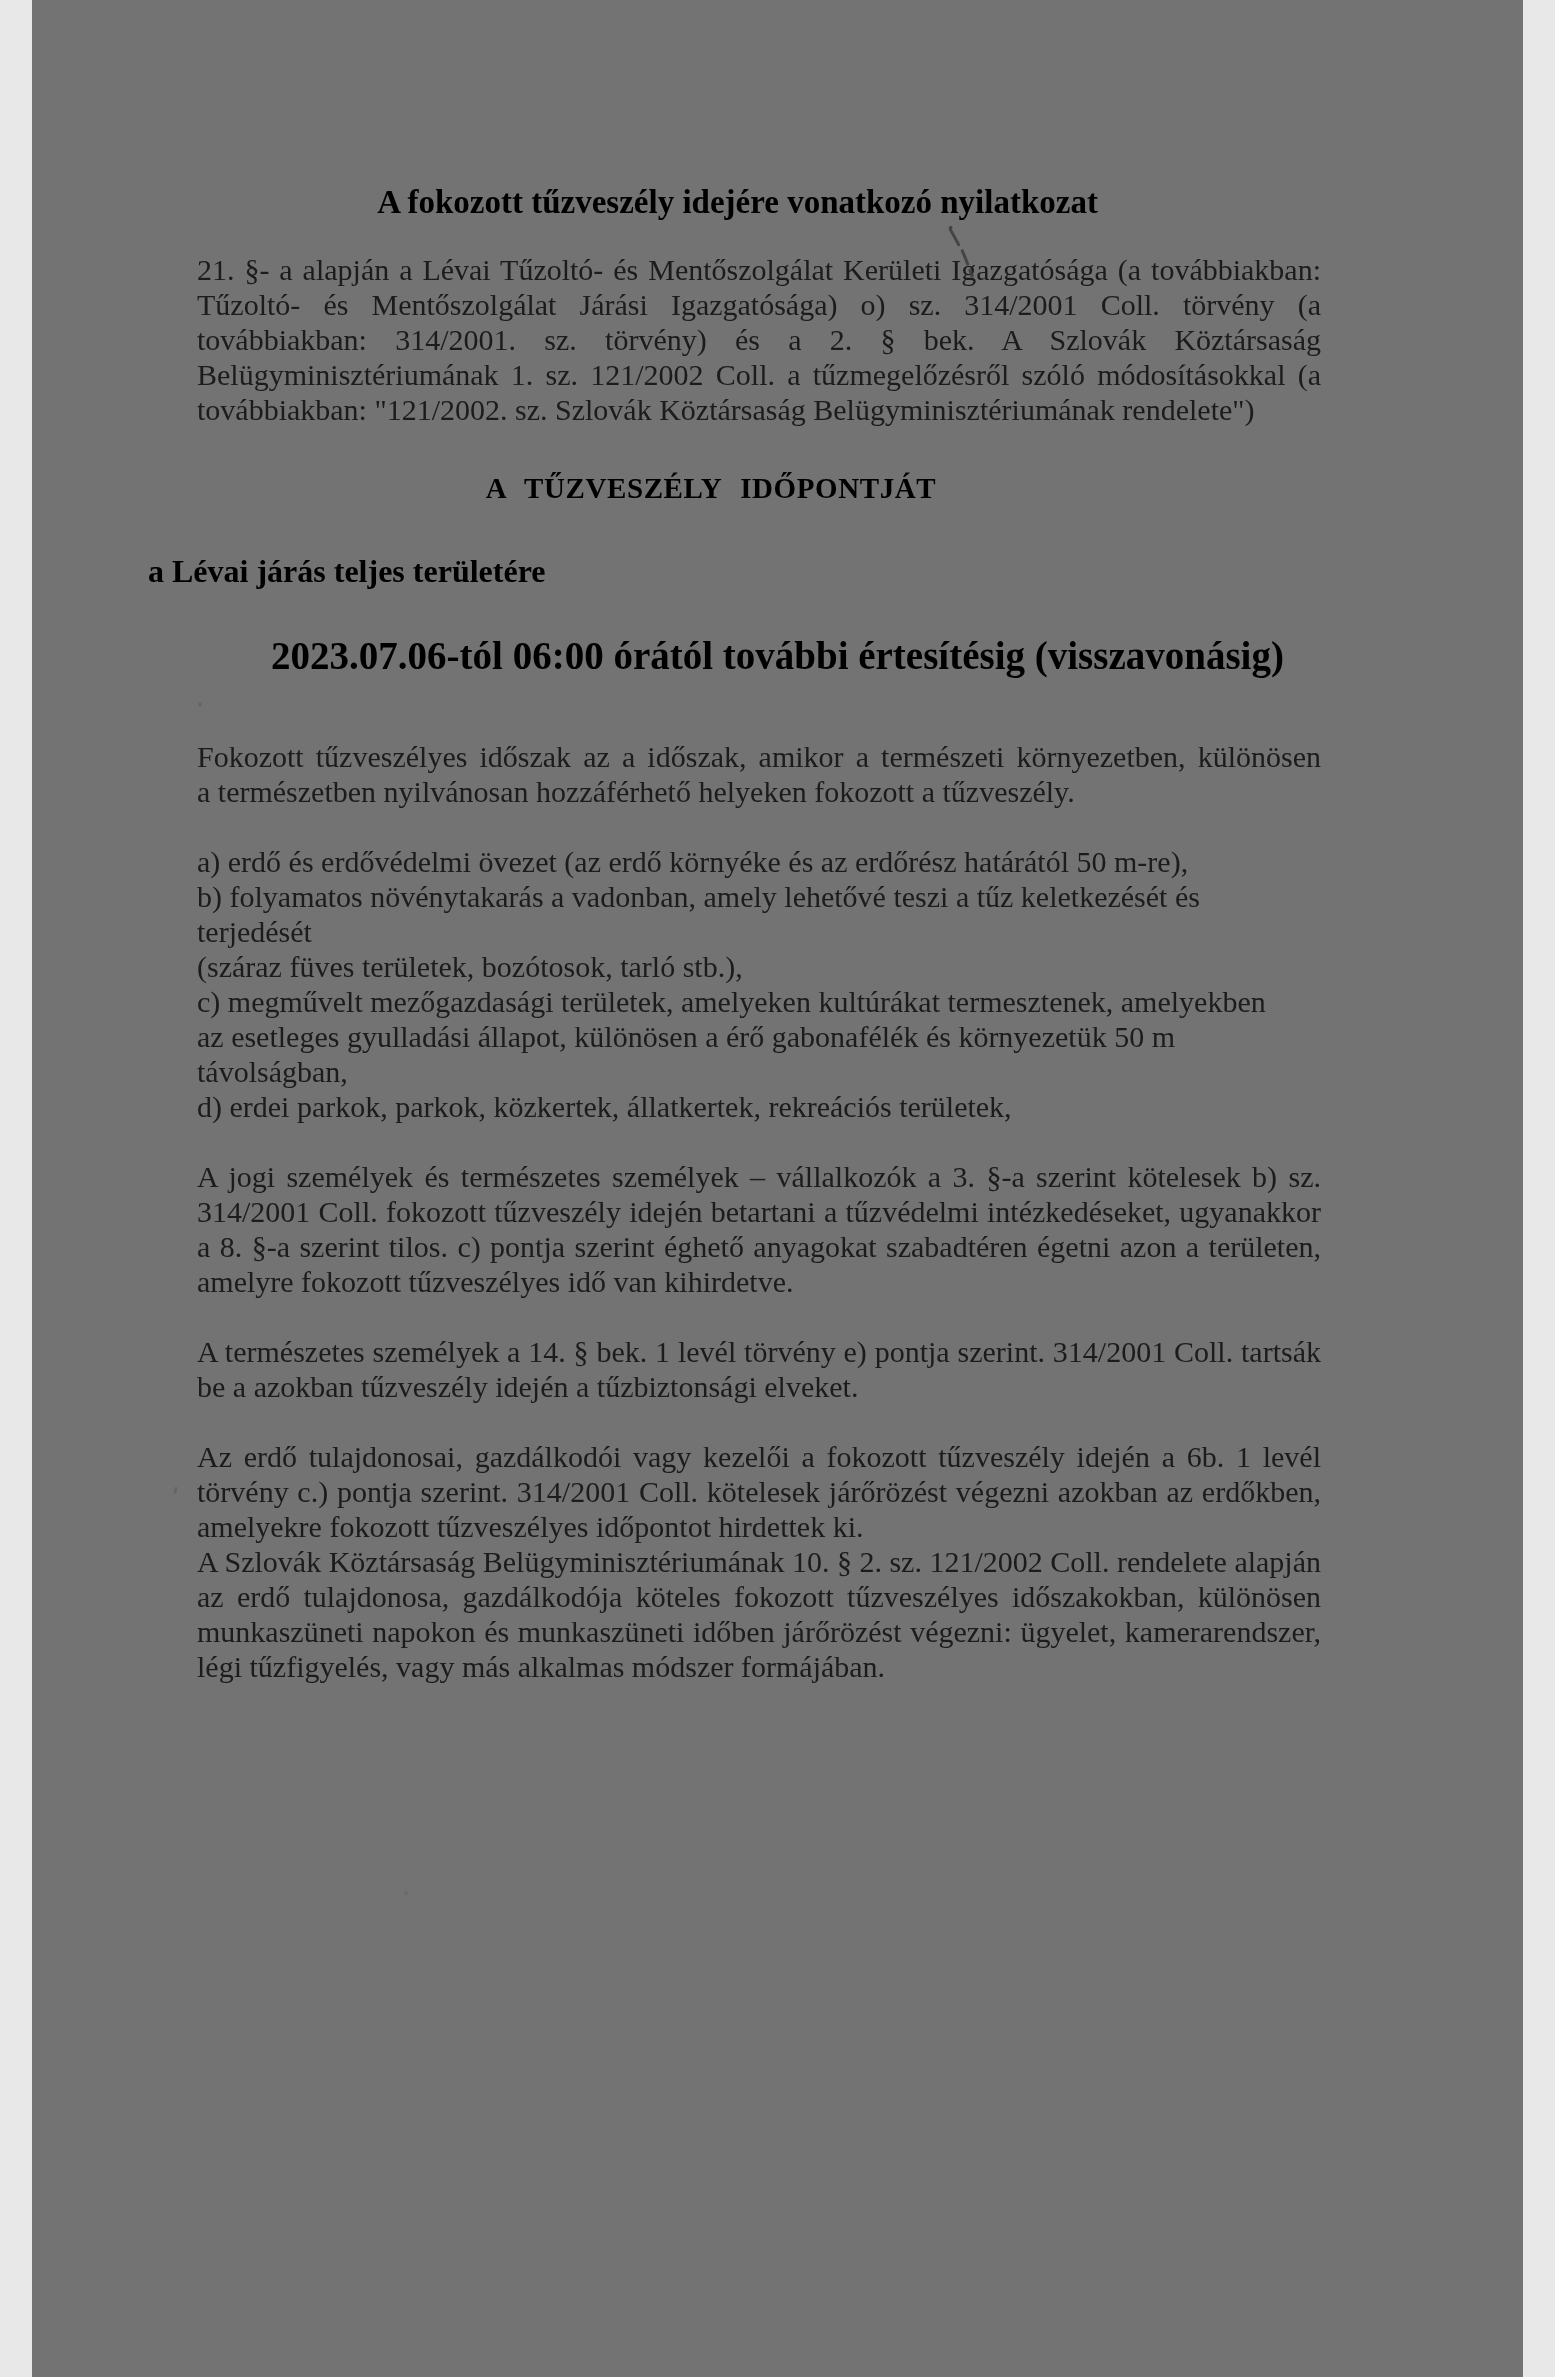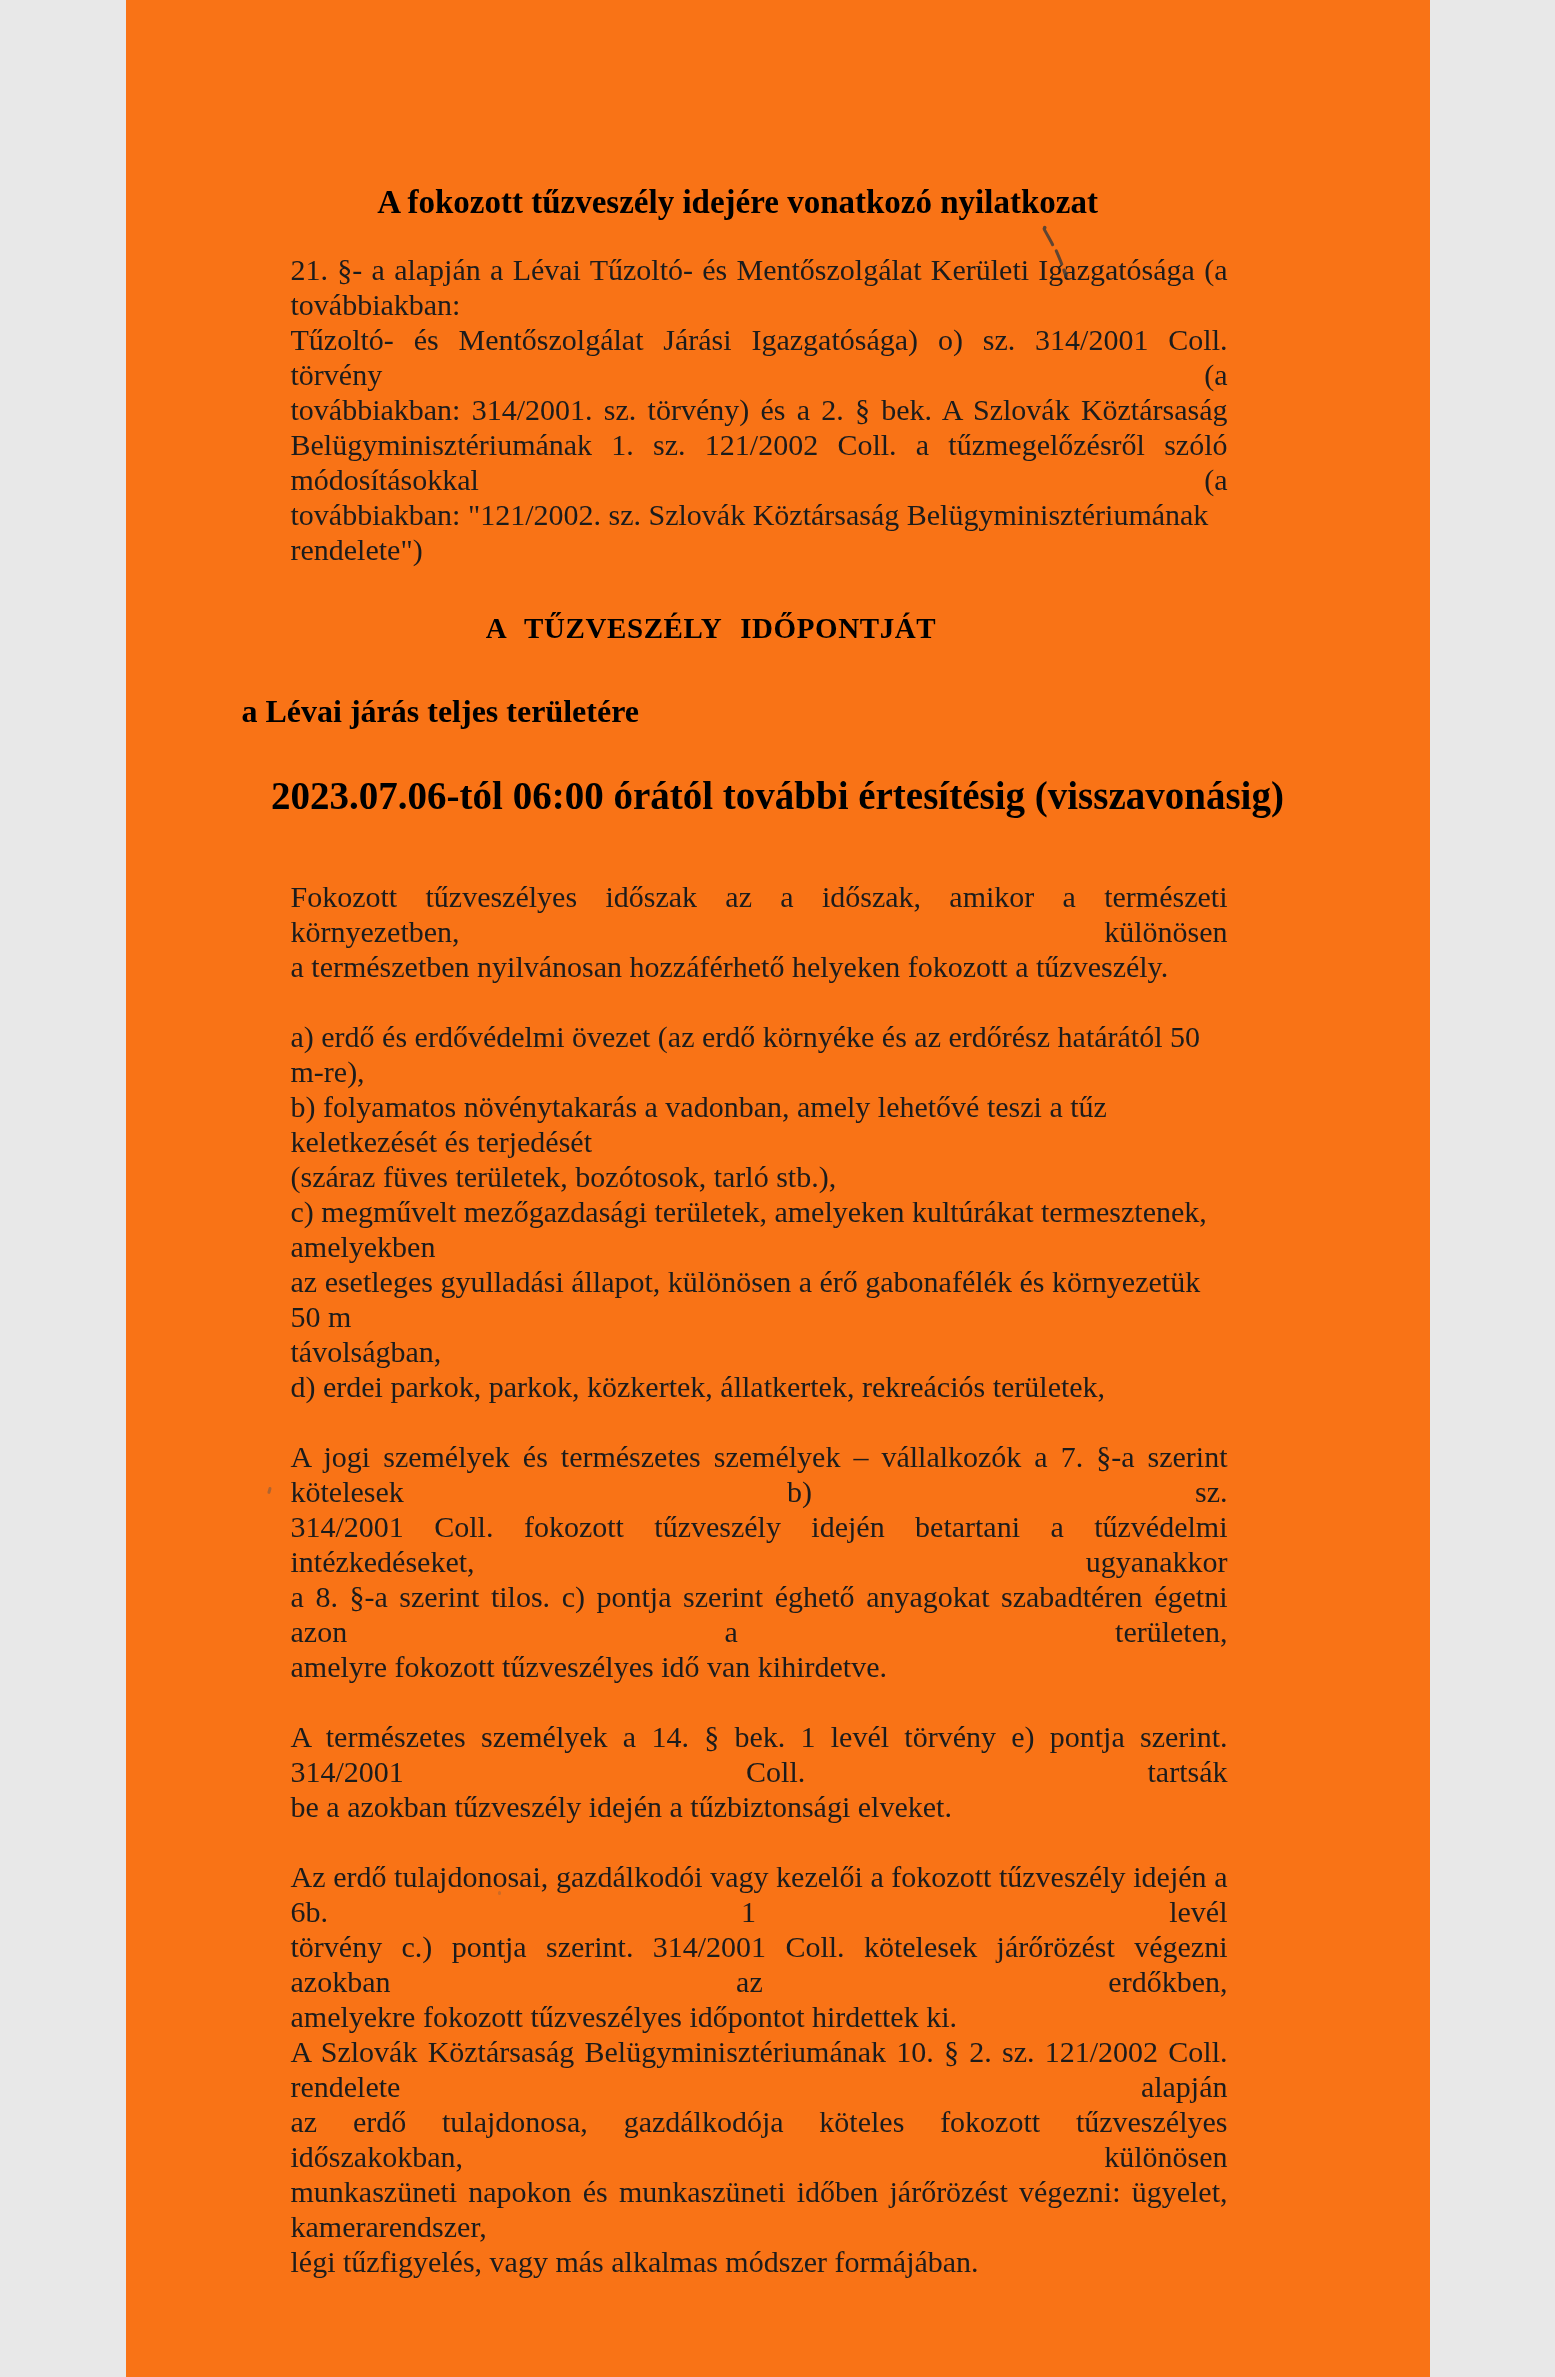--- a/index.html
+++ b/index.html
@@ -1,21 +1,21 @@
 <!DOCTYPE html>
 <html style="font-size:9.8px"><head>
 <meta charset="utf-8">
 <style>
   html,body{margin:0;padding:0;background:#e8e8e8;}
   .page{
     position:relative;
-    width:1304px;
+    width:1491px;
     height:2377px;
     margin:0 auto;
-    background:#f97316;
+    background:#737373;
     overflow:hidden;
     font-family:"Liberation Serif","DejaVu Serif",serif;
     color:#1c1c1c;
   }
   .content{
     padding:183px 202px 0 165px;
   }
   .doc-title{
     font-size:33px;
     line-height:38px;
@@ -104,21 +104,21 @@
     <div class="para mt-line">
         <div class="line">a) erdő és erdővédelmi övezet (az erdő környéke  és az erdőrész határától 50 m-re),</div>
         <div class="line">b) folyamatos növénytakarás a vadonban, amely lehetővé teszi a tűz keletkezését és terjedését</div>
         <div class="line">(száraz füves területek, bozótosok, tarló stb.),</div>
         <div class="line">c) megművelt mezőgazdasági területek, amelyeken kultúrákat termesztenek, amelyekben</div>
         <div class="line">az esetleges gyulladási állapot, különösen a érő gabonafélék és környezetük 50 m</div>
         <div class="line">távolságban,</div>
         <div class="line">d) erdei parkok, parkok, közkertek, állatkertek, rekreációs területek,</div>
       </div>
     <div class="para mt-line">
-        <div class="line j">A jogi személyek és természetes személyek – vállalkozók a 7. §-a szerint kötelesek b) sz.</div>
+        <div class="line j">A jogi személyek és természetes személyek – vállalkozók a 3. §-a szerint kötelesek b) sz.</div>
         <div class="line j">314/2001 Coll. fokozott tűzveszély idején betartani a tűzvédelmi intézkedéseket, ugyanakkor</div>
         <div class="line j">a 8. §-a szerint tilos. c) pontja szerint éghető anyagokat szabadtéren égetni azon a területen,</div>
         <div class="line">amelyre fokozott tűzveszélyes idő van kihirdetve.</div>
       </div>
     <div class="para mt-line">
         <div class="line j">A természetes személyek a 14. § bek. 1 levél törvény e) pontja szerint. 314/2001 Coll. tartsák</div>
         <div class="line">be a azokban tűzveszély idején a tűzbiztonsági elveket.</div>
       </div>
     <div class="para mt-line">
         <div class="line j">Az erdő tulajdonosai, gazdálkodói vagy kezelői a fokozott tűzveszély idején a 6b. 1 levél</div>

